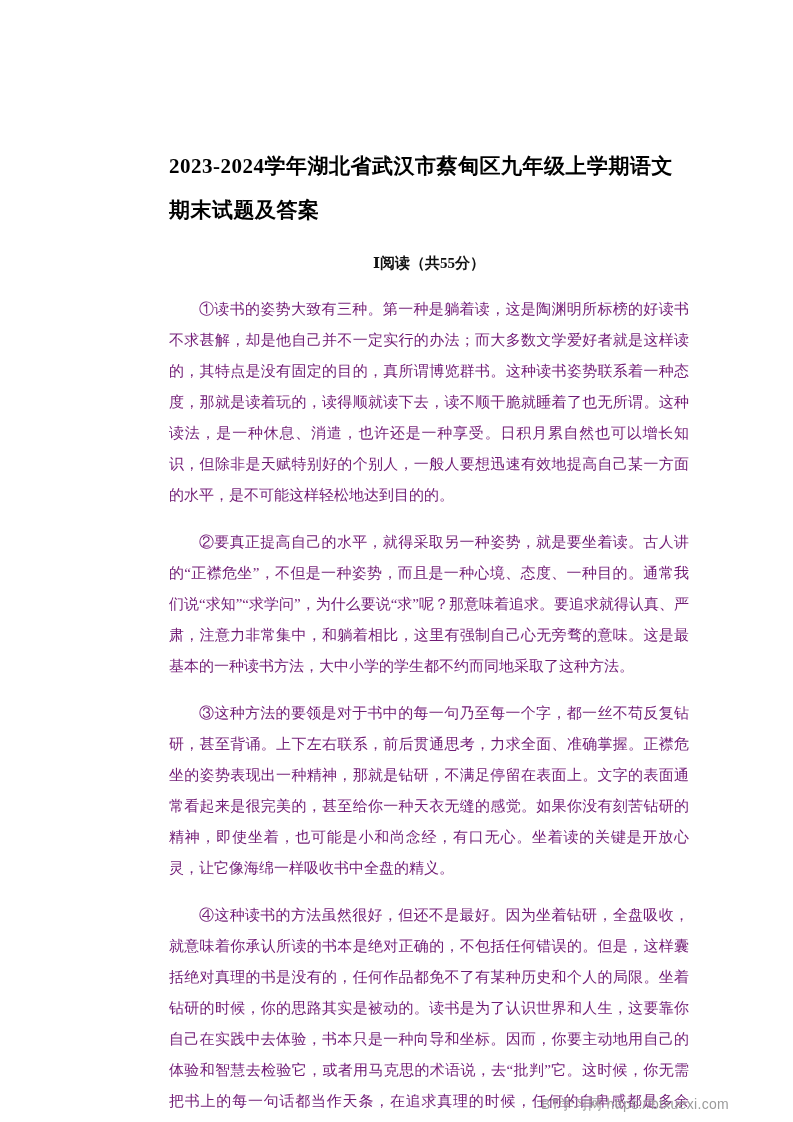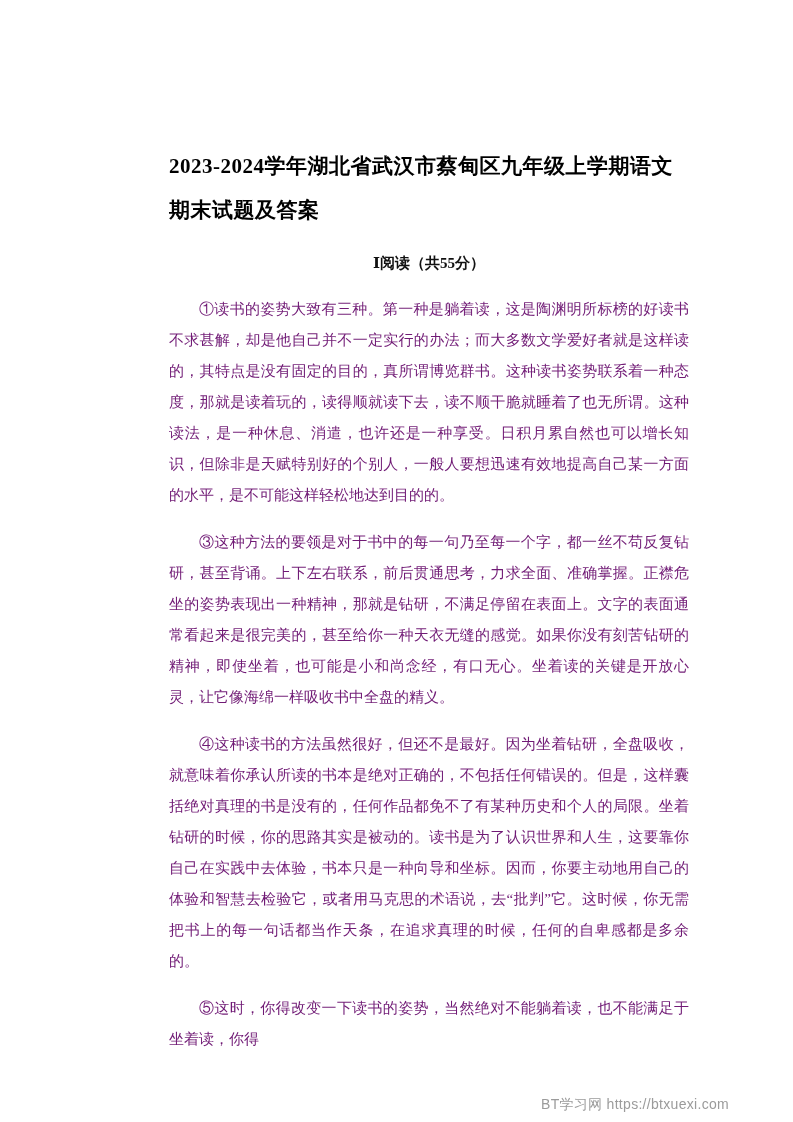--- a/index.html
+++ b/index.html
@@ -80,20 +80,21 @@
 
     <h1 class="doc-title">2023-2024学年湖北省武汉市蔡甸区九年级上学期语文期末试题及答案</h1>
 
     <div class="section-header">Ⅰ阅读（共55分）</div>
 
 
 
 
     <p class="para">①读书的姿势大致有三种。第一种是躺着读，这是陶渊明所标榜的好读书不求甚解，却是他自己并不一定实行的办法；而大多数文学爱好者就是这样读的，其特点是没有固定的目的，真所谓博览群书。这种读书姿势联系着一种态度，那就是读着玩的，读得顺就读下去，读不顺干脆就睡着了也无所谓。这种读法，是一种休息、消遣，也许还是一种享受。日积月累自然也可以增长知识，但除非是天赋特别好的个别人，一般人要想迅速有效地提高自己某一方面的水平，是不可能这样轻松地达到目的的。</p>
 
+    <p class="para">②要真正提高自己的水平，就得采取另一种姿势，就是要坐着读。古人讲的“正襟危坐”，不但是一种姿势，而且是一种心境、态度、一种目的。通常我们说“求知”“求学问”，为什么要说“求”呢？那意味着追求。要追求就得认真、严肃，注意力非常集中，和躺着相比，这里有强制自己心无旁骛的意味。这是最基本的一种读书方法，大中小学的学生都不约而同地采取了这种方法。</p>
 
     <p class="para">③这种方法的要领是对于书中的每一句乃至每一个字，都一丝不苟反复钻研，甚至背诵。上下左右联系，前后贯通思考，力求全面、准确掌握。正襟危坐的姿势表现出一种精神，那就是钻研，不满足停留在表面上。文字的表面通常看起来是很完美的，甚至给你一种天衣无缝的感觉。如果你没有刻苦钻研的精神，即使坐着，也可能是小和尚念经，有口无心。坐着读的关键是开放心灵，让它像海绵一样吸收书中全盘的精义。</p>
 
     <p class="para">④这种读书的方法虽然很好，但还不是最好。因为坐着钻研，全盘吸收，就意味着你承认所读的书本是绝对正确的，不包括任何错误的。但是，这样囊括绝对真理的书是没有的，任何作品都免不了有某种历史和个人的局限。坐着钻研的时候，你的思路其实是被动的。读书是为了认识世界和人生，这要靠你自己在实践中去体验，书本只是一种向导和坐标。因而，你要主动地用自己的体验和智慧去检验它，或者用马克思的术语说，去“批判”它。这时候，你无需把书上的每一句话都当作天条，在追求真理的时候，任何的自卑感都是多余的。</p>
 
     <p class="para">⑤这时，你得改变一下读书的姿势，当然绝对不能躺着读，也不能满足于坐着读，你得</p>
 
   </div>
 
   <div class="footer">BT学习网 https://btxuexi.com</div>

